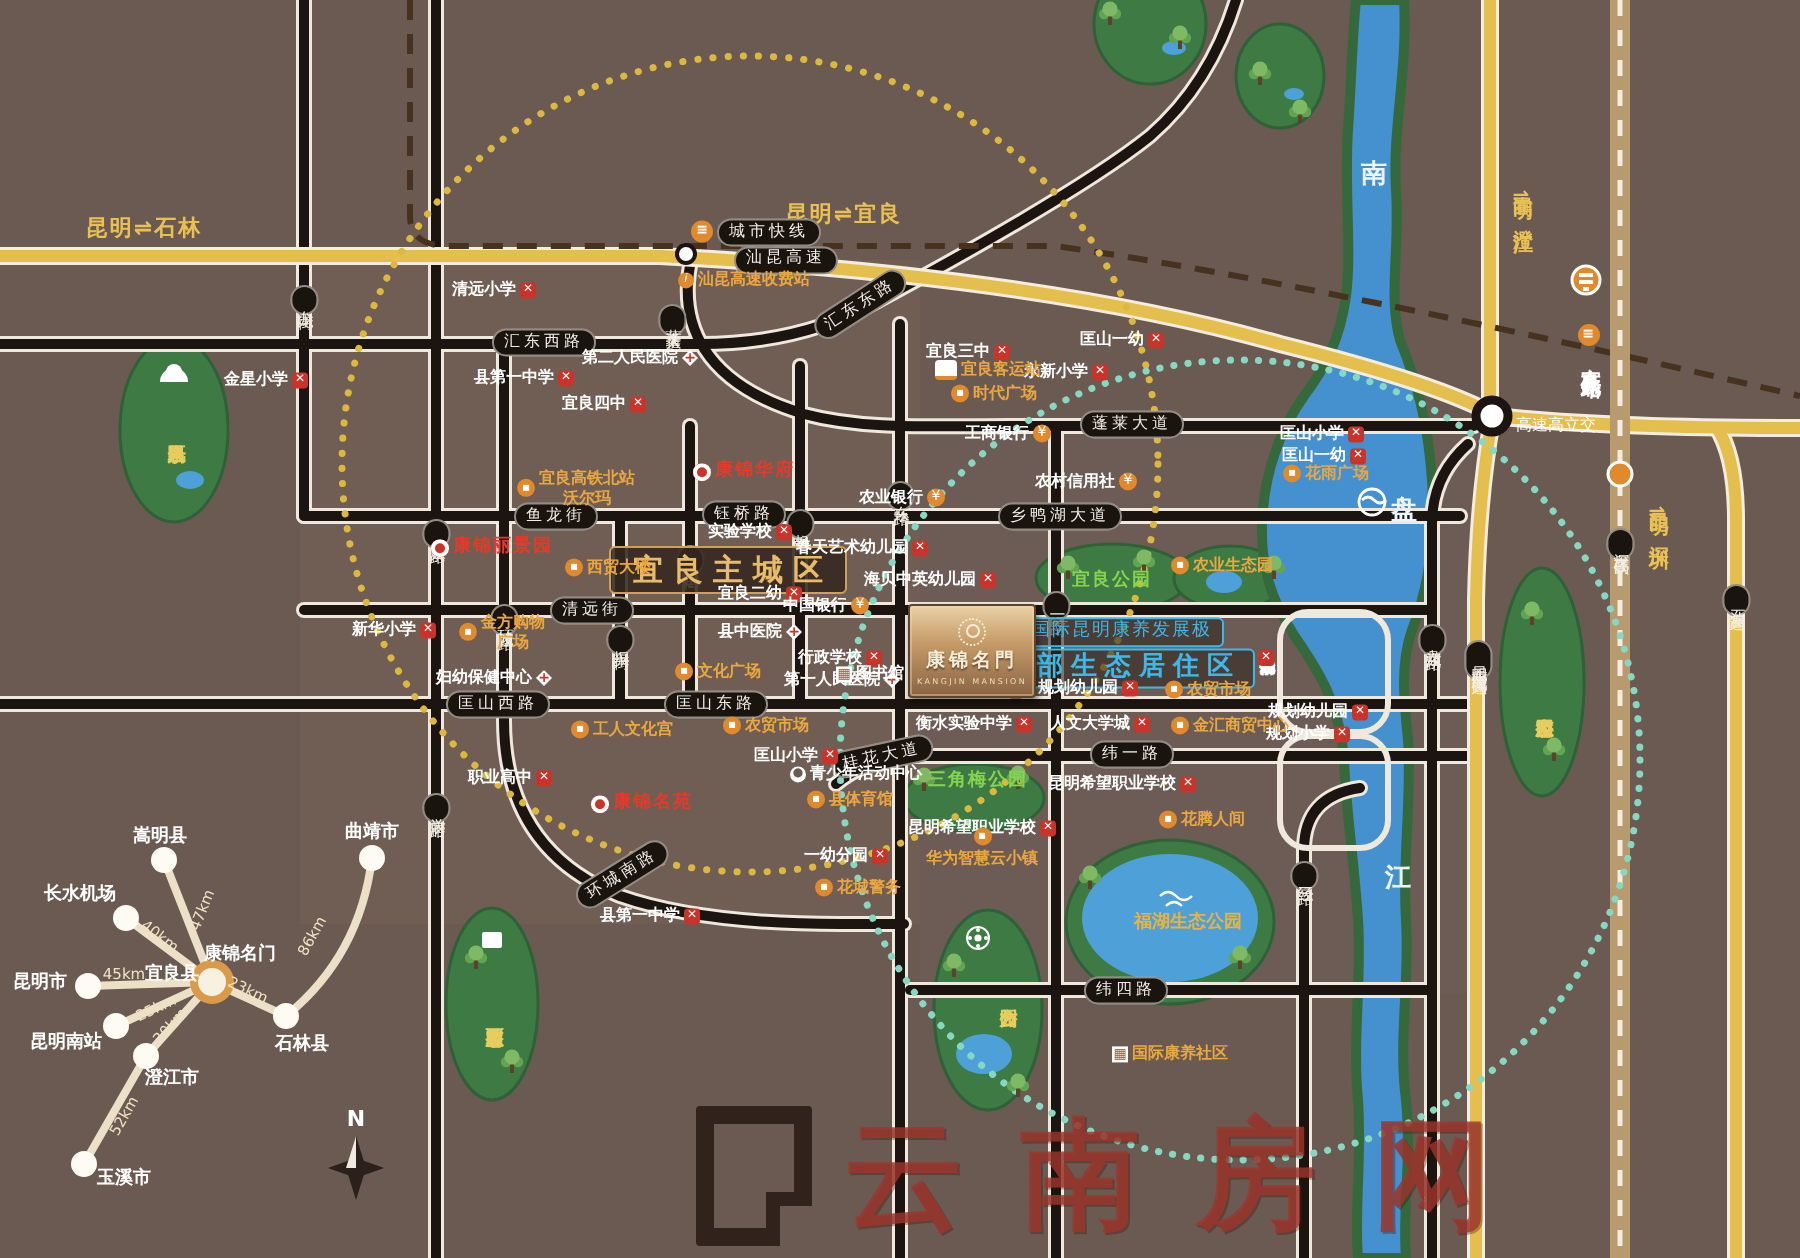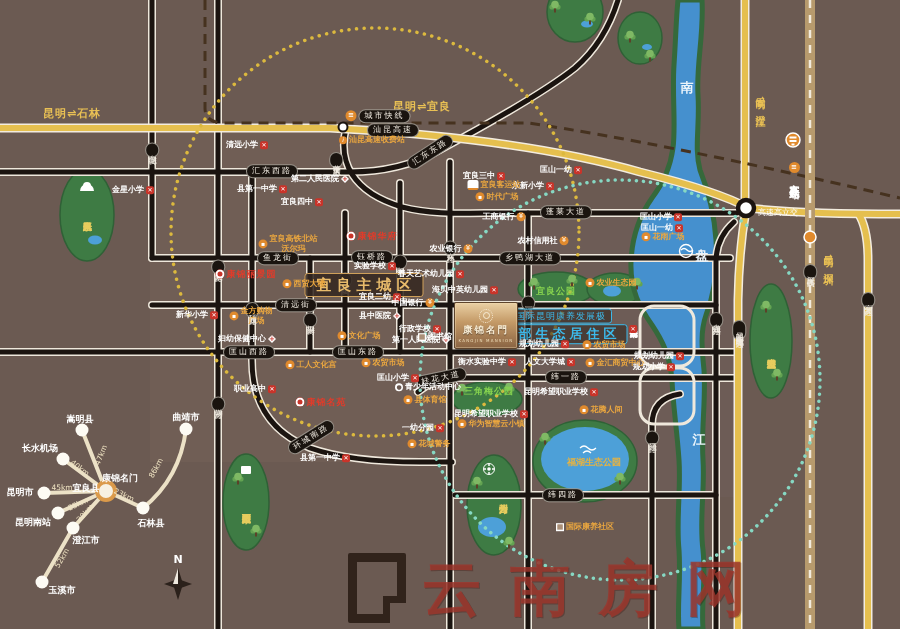--- a/index.html
+++ b/index.html
@@ -371,21 +371,21 @@
 沃尔玛</span></div>
       <div class="lbl o" style="left: 304px; top: 284px;"><span class="ic ic-c">▪</span><span class="tx">西贸大楼</span></div>
       <div class="lbl o" style="left: 251px; top: 316px;"><span class="ic ic-c">▪</span><span class="tx">金方购物
 广场</span></div>
       <div class="lbl o" style="left: 359px; top: 336px;"><span class="ic ic-c">▪</span><span class="tx">文化广场</span></div>
       <div class="lbl o" style="left: 311px; top: 365px;"><span class="ic ic-c">▪</span><span class="tx">工人文化宫</span></div>
       <div class="lbl o" style="left: 383px; top: 363px;"><span class="ic ic-c">▪</span><span class="tx">农贸市场</span></div>
       <div class="lbl o" style="left: 604px; top: 345px;"><span class="ic ic-c">▪</span><span class="tx">农贸市场</span></div>
       <div class="lbl o" style="left: 425px; top: 400px;"><span class="ic ic-c">▪</span><span class="tx">县体育馆</span></div>
       <div class="lbl o" style="left: 429px; top: 444px;"><span class="ic ic-c">▪</span><span class="tx">花城警务</span></div>
-      <div class="lbl o" style="left: 491px; top: 424px;"><span class="ic ic-c">▪</span><span class="tx">华为智慧云小镇</span></div>
+      <div class="lbl o" style="left: 491px; top: 424px; flex-direction: column;"><span class="ic ic-c">▪</span><span class="tx">华为智慧云小镇</span></div>
       <div class="lbl o" style="left: 615px; top: 363px;"><span class="ic ic-c">▪</span><span class="tx">金汇商贸中心</span></div>
       <div class="lbl o" style="left: 663px; top: 237px;"><span class="ic ic-c">▪</span><span class="tx">花雨广场</span></div>
       <div class="lbl o" style="left: 601px; top: 410px;"><span class="ic ic-c">▪</span><span class="tx">花腾人间</span></div>
       <div class="lbl o" style="left: 585px; top: 527px;"><span class="ic ic-bl">▦</span><span class="tx">国际康养社区</span></div>
       <div class="lbl o" style="left: 611px; top: 283px;"><span class="ic ic-c">▪</span><span class="tx">农业生态园</span></div>
       <div class="lbl pk" style="left: 556px; top: 291px;"><span class="tx">宜良公园</span></div>
       <div class="lbl pk" style="left: 489px; top: 391px;"><span class="tx">三角梅公园</span></div>
       <div class="lbl pko" style="left: 594px; top: 462px;"><span class="tx">福湖生态公园</span></div>
       <div class="lbl pkv" style="left: 503px; top: 497px;"><span class="tx">方州公园</span></div>
       <div class="lbl pkv" style="left: 246px; top: 507px;"><span class="tx">万家凹生态公园</span></div>

